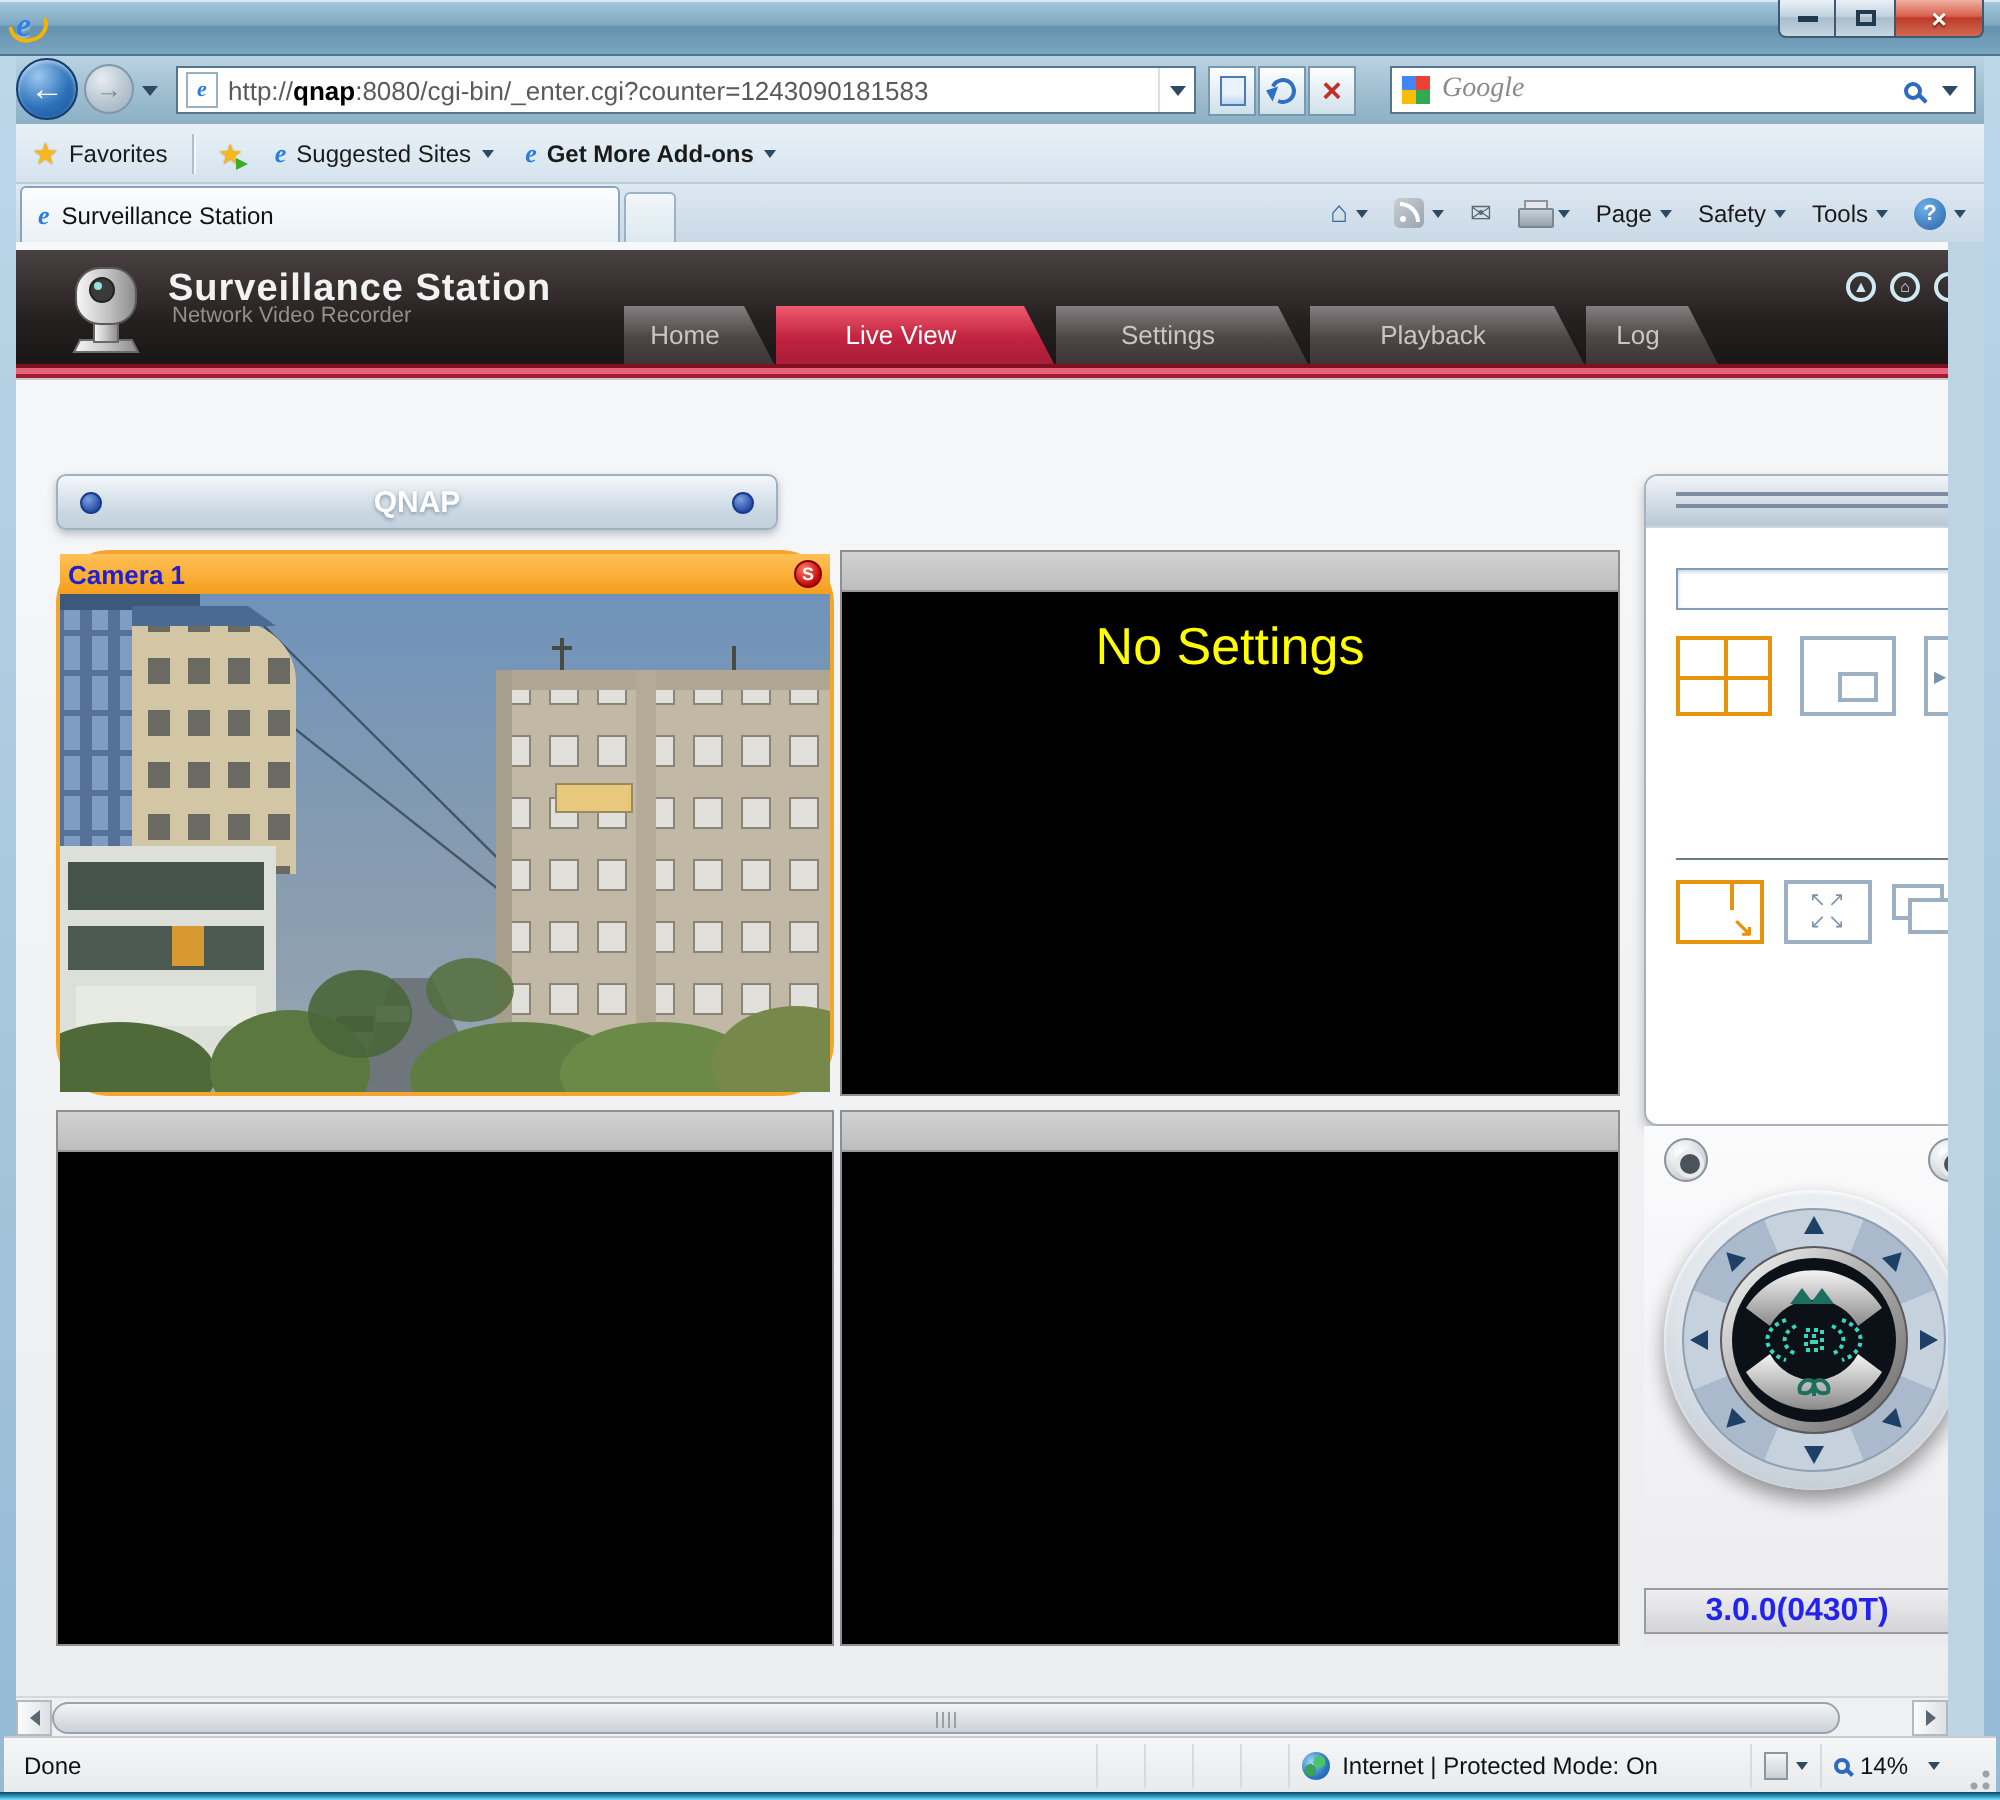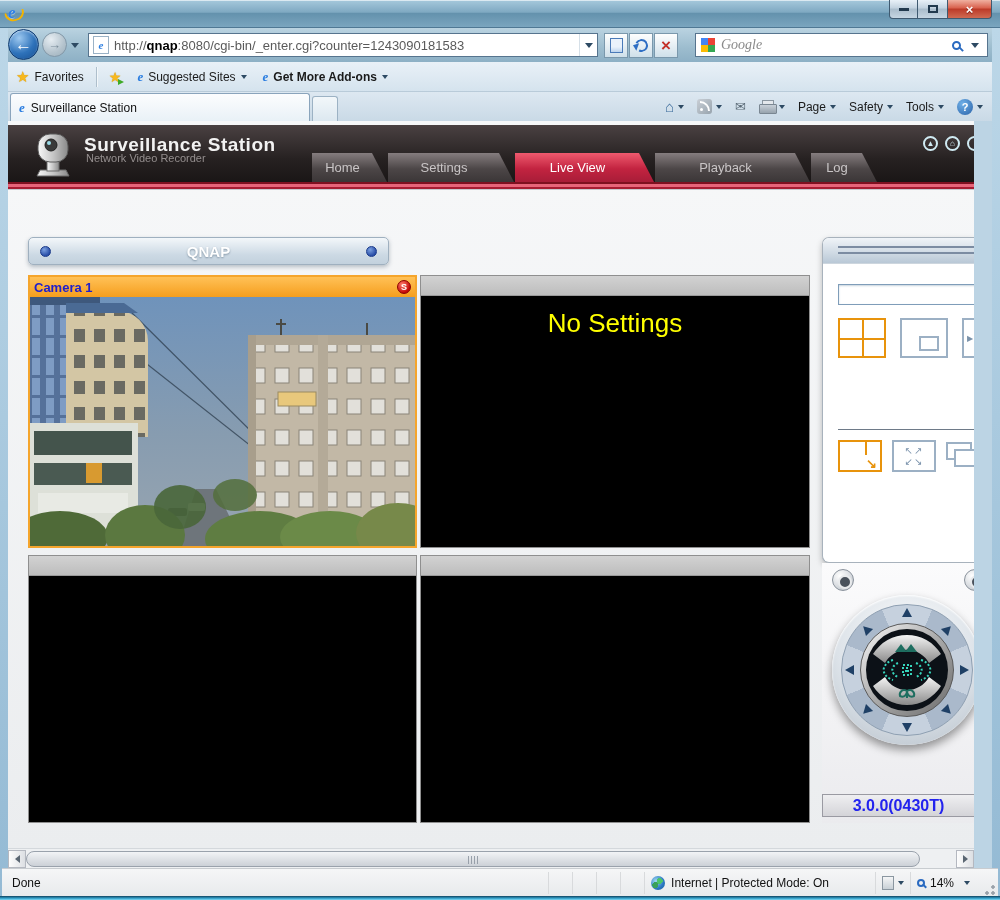--- a/index.html
+++ b/index.html
@@ -92,21 +92,21 @@
 
   
   .appheader{position:absolute;left:0;top:4px;width:966px;height:57px;background:linear-gradient(180deg,#4a4142 0%,#262121 60%,#1a1616 100%);overflow:hidden;}
   .applogo{position:absolute;left:22px;top:5px;}
   .apptitle{position:absolute;left:76px;top:9px;font-size:19px;font-weight:bold;color:#f2f2f2;letter-spacing:.5px;}
   .appsub{position:absolute;left:78px;top:27px;font-size:11px;color:#948e8e;}
   .apptabs{position:absolute;left:304px;bottom:0;display:flex;}
   .apptab{height:29px;margin-right:1px;display:flex;align-items:center;justify-content:center;padding-right:14px;
     font-size:13px;color:#c9c5c6;clip-path:polygon(0 0,calc(100% - 15px) 0,100% 100%,0 100%);
     background:linear-gradient(180deg,#857d7f,#4c4647 55%,#3b3637);}
-  .apptab.t0{width:75px;} .apptab.t1{width:126px;} .apptab.t2{width:139px;} .apptab.t3{width:155px;} .apptab.t4{width:66px;}
+  .apptab.t0{width:75px;} .apptab.t1{width:126px;} .apptab.t2{width:139px;} .apptab.t3{width:137px;} .apptab.t4{width:66px;}
   .apptab.active{background:linear-gradient(180deg,#ef5a6e,#c22340 55%,#a81d38);color:#fff;}
   .hdr-circles{position:absolute;right:-8px;top:11px;display:flex;gap:7px;}
   .circ{width:15px;height:15px;border:2px solid #cfeaf2;border-radius:50%;color:#cfeaf2;font-size:8px;display:flex;align-items:center;justify-content:center;line-height:1;}
   .redline{position:absolute;left:0;top:61px;width:966px;height:8px;
     background:linear-gradient(180deg,#7e1020 0 2px,#e7657a 2px 5px,#a81c32 5px 8px);border-bottom:1px solid #c6cacf;}
 
   
   .serverbar{position:absolute;left:20px;top:116px;width:361px;height:28px;border:1px solid #9fb0bf;border-radius:5px;
     background:linear-gradient(180deg,#f3f7fa,#ccd9e4 65%,#c2d1dd);box-shadow:0 2px 4px rgba(60,80,100,.35);
     display:flex;align-items:center;justify-content:center;}
@@ -342,40 +342,40 @@
         <path d="M10 40 h26 l3 6 h-32 z" fill="url(#camg)" stroke="#6a6a6a"></path>
         <rect x="17" y="30" width="12" height="11" fill="url(#camg)" stroke="#6a6a6a"></rect>
         <rect x="8" y="4" width="30" height="28" rx="12" fill="url(#camg)" stroke="#5a5a5a"></rect>
         <circle cx="21" cy="15" r="6" fill="#3a3a3a" stroke="#222"></circle>
         <circle cx="19" cy="13" r="2" fill="#9adbe8"></circle>
       </svg>
       <div class="apptitle">Surveillance Station</div>
       <div class="appsub">Network Video Recorder</div>
       <div class="apptabs">
         <div class="apptab t0">Home</div>
+        <div class="apptab t2 active">Live View</div>
         <div class="apptab t1">Settings</div>
-        <div class="apptab t2 active">Live View</div>
         <div class="apptab t3">Playback</div>
         <div class="apptab t4">Log</div>
       </div>
       <div class="hdr-circles">
         <span class="circ">▲</span>
         <span class="circ">⌂</span>
         <span class="circ"></span>
       </div>
     </div>
     <div class="redline"></div>
 
     <div class="serverbar">
       <span class="dot l"></span>
       <span class="servername">QNAP</span>
       <span class="dot r"></span>
     </div>
 
-    <div class="cell sel" style="left:20px;top:154px;width:389px;height:273px;">
+    <div class="cell sel" style="left:20px;top:154px;width:389px;height:273px;border-radius:27px;">
       <div class="cam-title orange">
         <span class="cam-name">Camera 1</span>
         <span class="badge">S</span>
       </div>
       <div class="cam-body">
         <svg width="100%" height="100%" viewBox="0 0 385 249" preserveAspectRatio="none">
           <defs>
             <linearGradient id="sky" x1="0" y1="0" x2="0" y2="1">
               <stop offset="0" stop-color="#6f93bb"></stop>
                 <stop offset=".55" stop-color="#879cb0"></stop>

